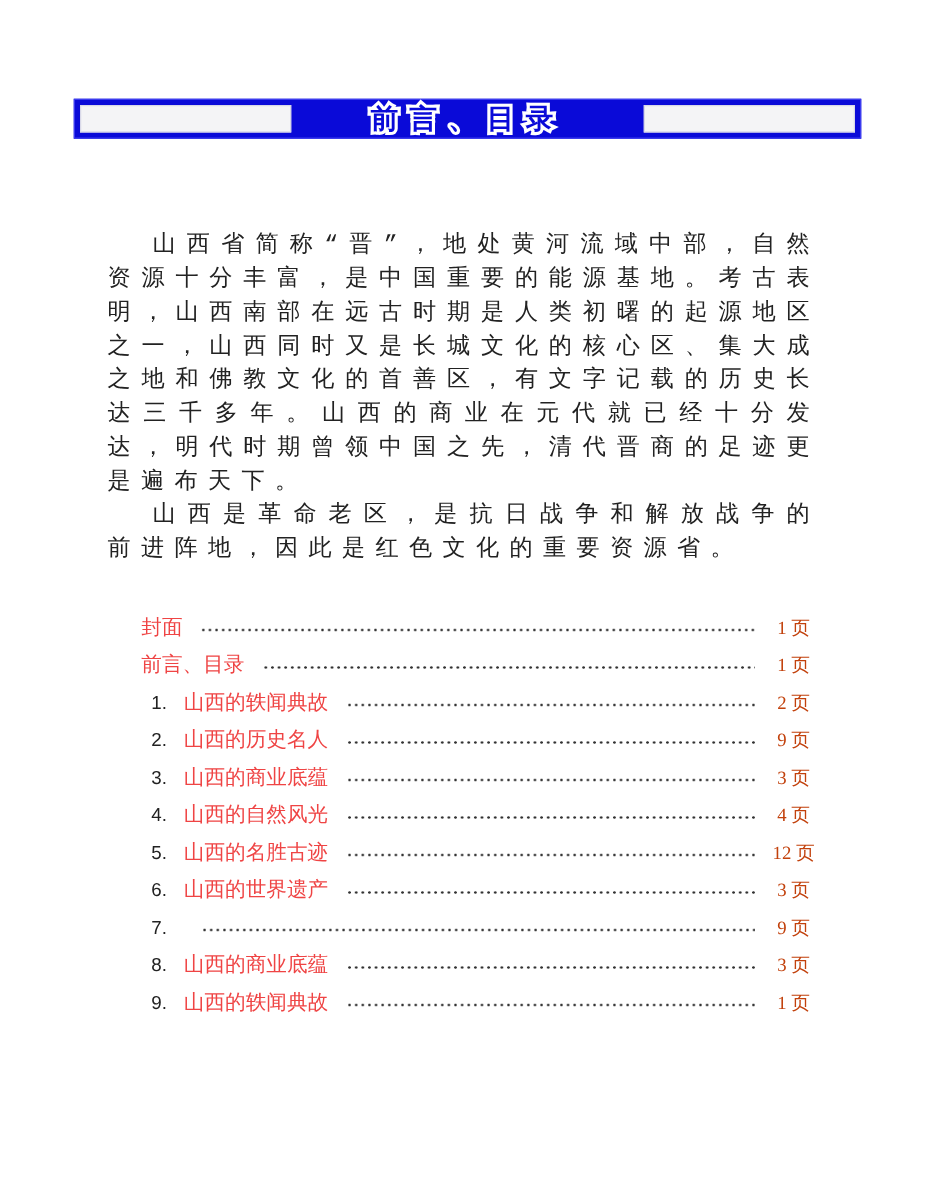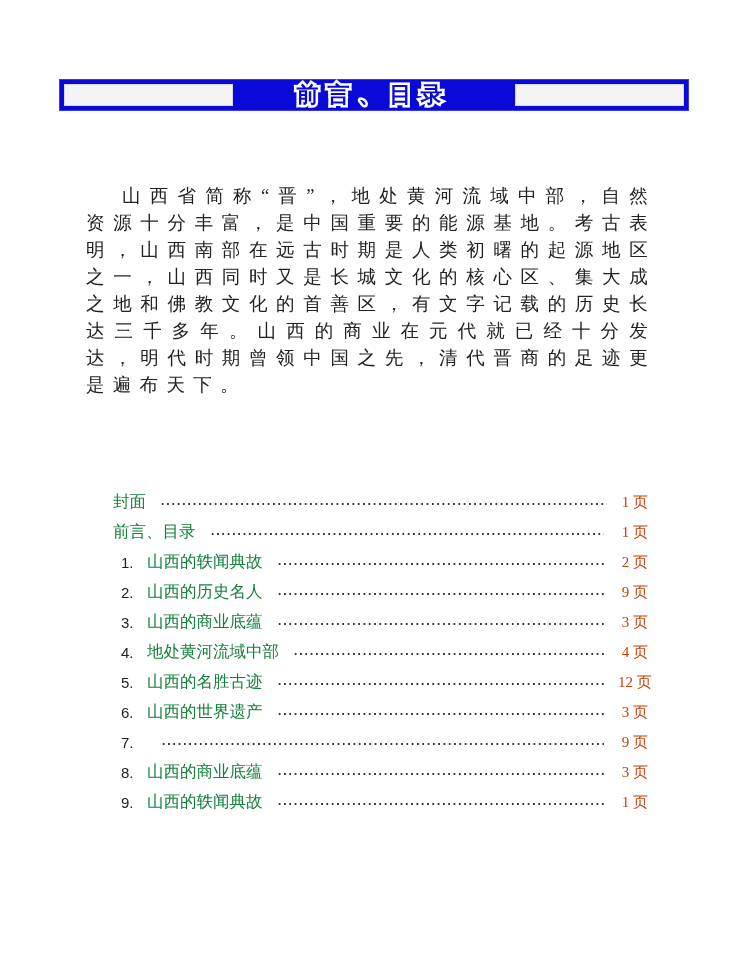--- a/index.html
+++ b/index.html
@@ -50,21 +50,21 @@
       letter-spacing: 9px;
       color: #0a0ad8;
       -webkit-text-stroke: 5px #ffffff;
       paint-order: stroke fill;
     }
     .intro {
       position: absolute;
       left: 86px;
       top: 183px;
       width: 570px;
-      font-family: Liberation Serif, serif;
+      font-family: Liberation Mono, monospace;
       font-size: 18.5px;
       line-height: 27px;
       letter-spacing: 8.3px;
       color: #222222;
     }
     .intro p {
       margin: 0;
       text-indent: 36px;
       text-align: justify;
     }
@@ -84,21 +84,21 @@
       width: 34px;
       padding-left: 8px;
       box-sizing: border-box;
       font-family: "Liberation Sans", sans-serif;
       font-size: 15px;
       color: #222;
     }
     .toc-label {
       font-family: "DejaVu Sans", sans-serif;
       font-size: 16.5px;
-      color: #15803d;
+      color: #ef4444;
       white-space: nowrap;
     }
     .toc-dots {
       flex: 1;
       margin: 0 14px;
       height: 2px;
       background-image: radial-gradient(circle, #333 0.9px, transparent 1.1px);
       background-size: 5.3px 2px;
       background-repeat: repeat-x;
       align-self: center;
@@ -117,20 +117,21 @@
 <body>
 
 <div class="banner">
   <div class="banner-box left"></div>
   <div class="banner-title">前言、目录</div>
   <div class="banner-box right"></div>
 </div>
 
 <div class="intro">
   <p>山西省简称“晋”，地处黄河流域中部，自然资源十分丰富，是中国重要的能源基地。考古表明，山西南部在远古时期是人类初曙的起源地区之一，山西同时又是长城文化的核心区、集大成之地和佛教文化的首善区，有文字记载的历史长达三千多年。山西的商业在元代就已经十分发达，明代时期曾领中国之先，清代晋商的足迹更是遍布天下。</p>
+  <p>山西是革命老区，是抗日战争和解放战争的前进阵地，因此是红色文化的重要资源省。</p>
 </div>
 
 <div class="toc">
   <div class="toc-row">
     <span class="toc-label" style="margin-left:0">封面</span>
     <span class="toc-dots"></span>
     <span class="toc-page">1 页</span>
   </div>
   <div class="toc-row">
     <span class="toc-label">前言、目录</span>
@@ -150,21 +151,21 @@
     <span class="toc-page">9 页</span>
   </div>
   <div class="toc-row">
     <span class="toc-num">3.</span>
     <span class="toc-label">山西的商业底蕴</span>
     <span class="toc-dots"></span>
     <span class="toc-page">3 页</span>
   </div>
   <div class="toc-row">
     <span class="toc-num">4.</span>
-    <span class="toc-label">地处黄河流域中部</span>
+    <span class="toc-label">山西的自然风光</span>
     <span class="toc-dots"></span>
     <span class="toc-page">4 页</span>
   </div>
   <div class="toc-row">
     <span class="toc-num">5.</span>
     <span class="toc-label">山西的名胜古迹</span>
     <span class="toc-dots"></span>
     <span class="toc-page">12 页</span>
   </div>
   <div class="toc-row">

